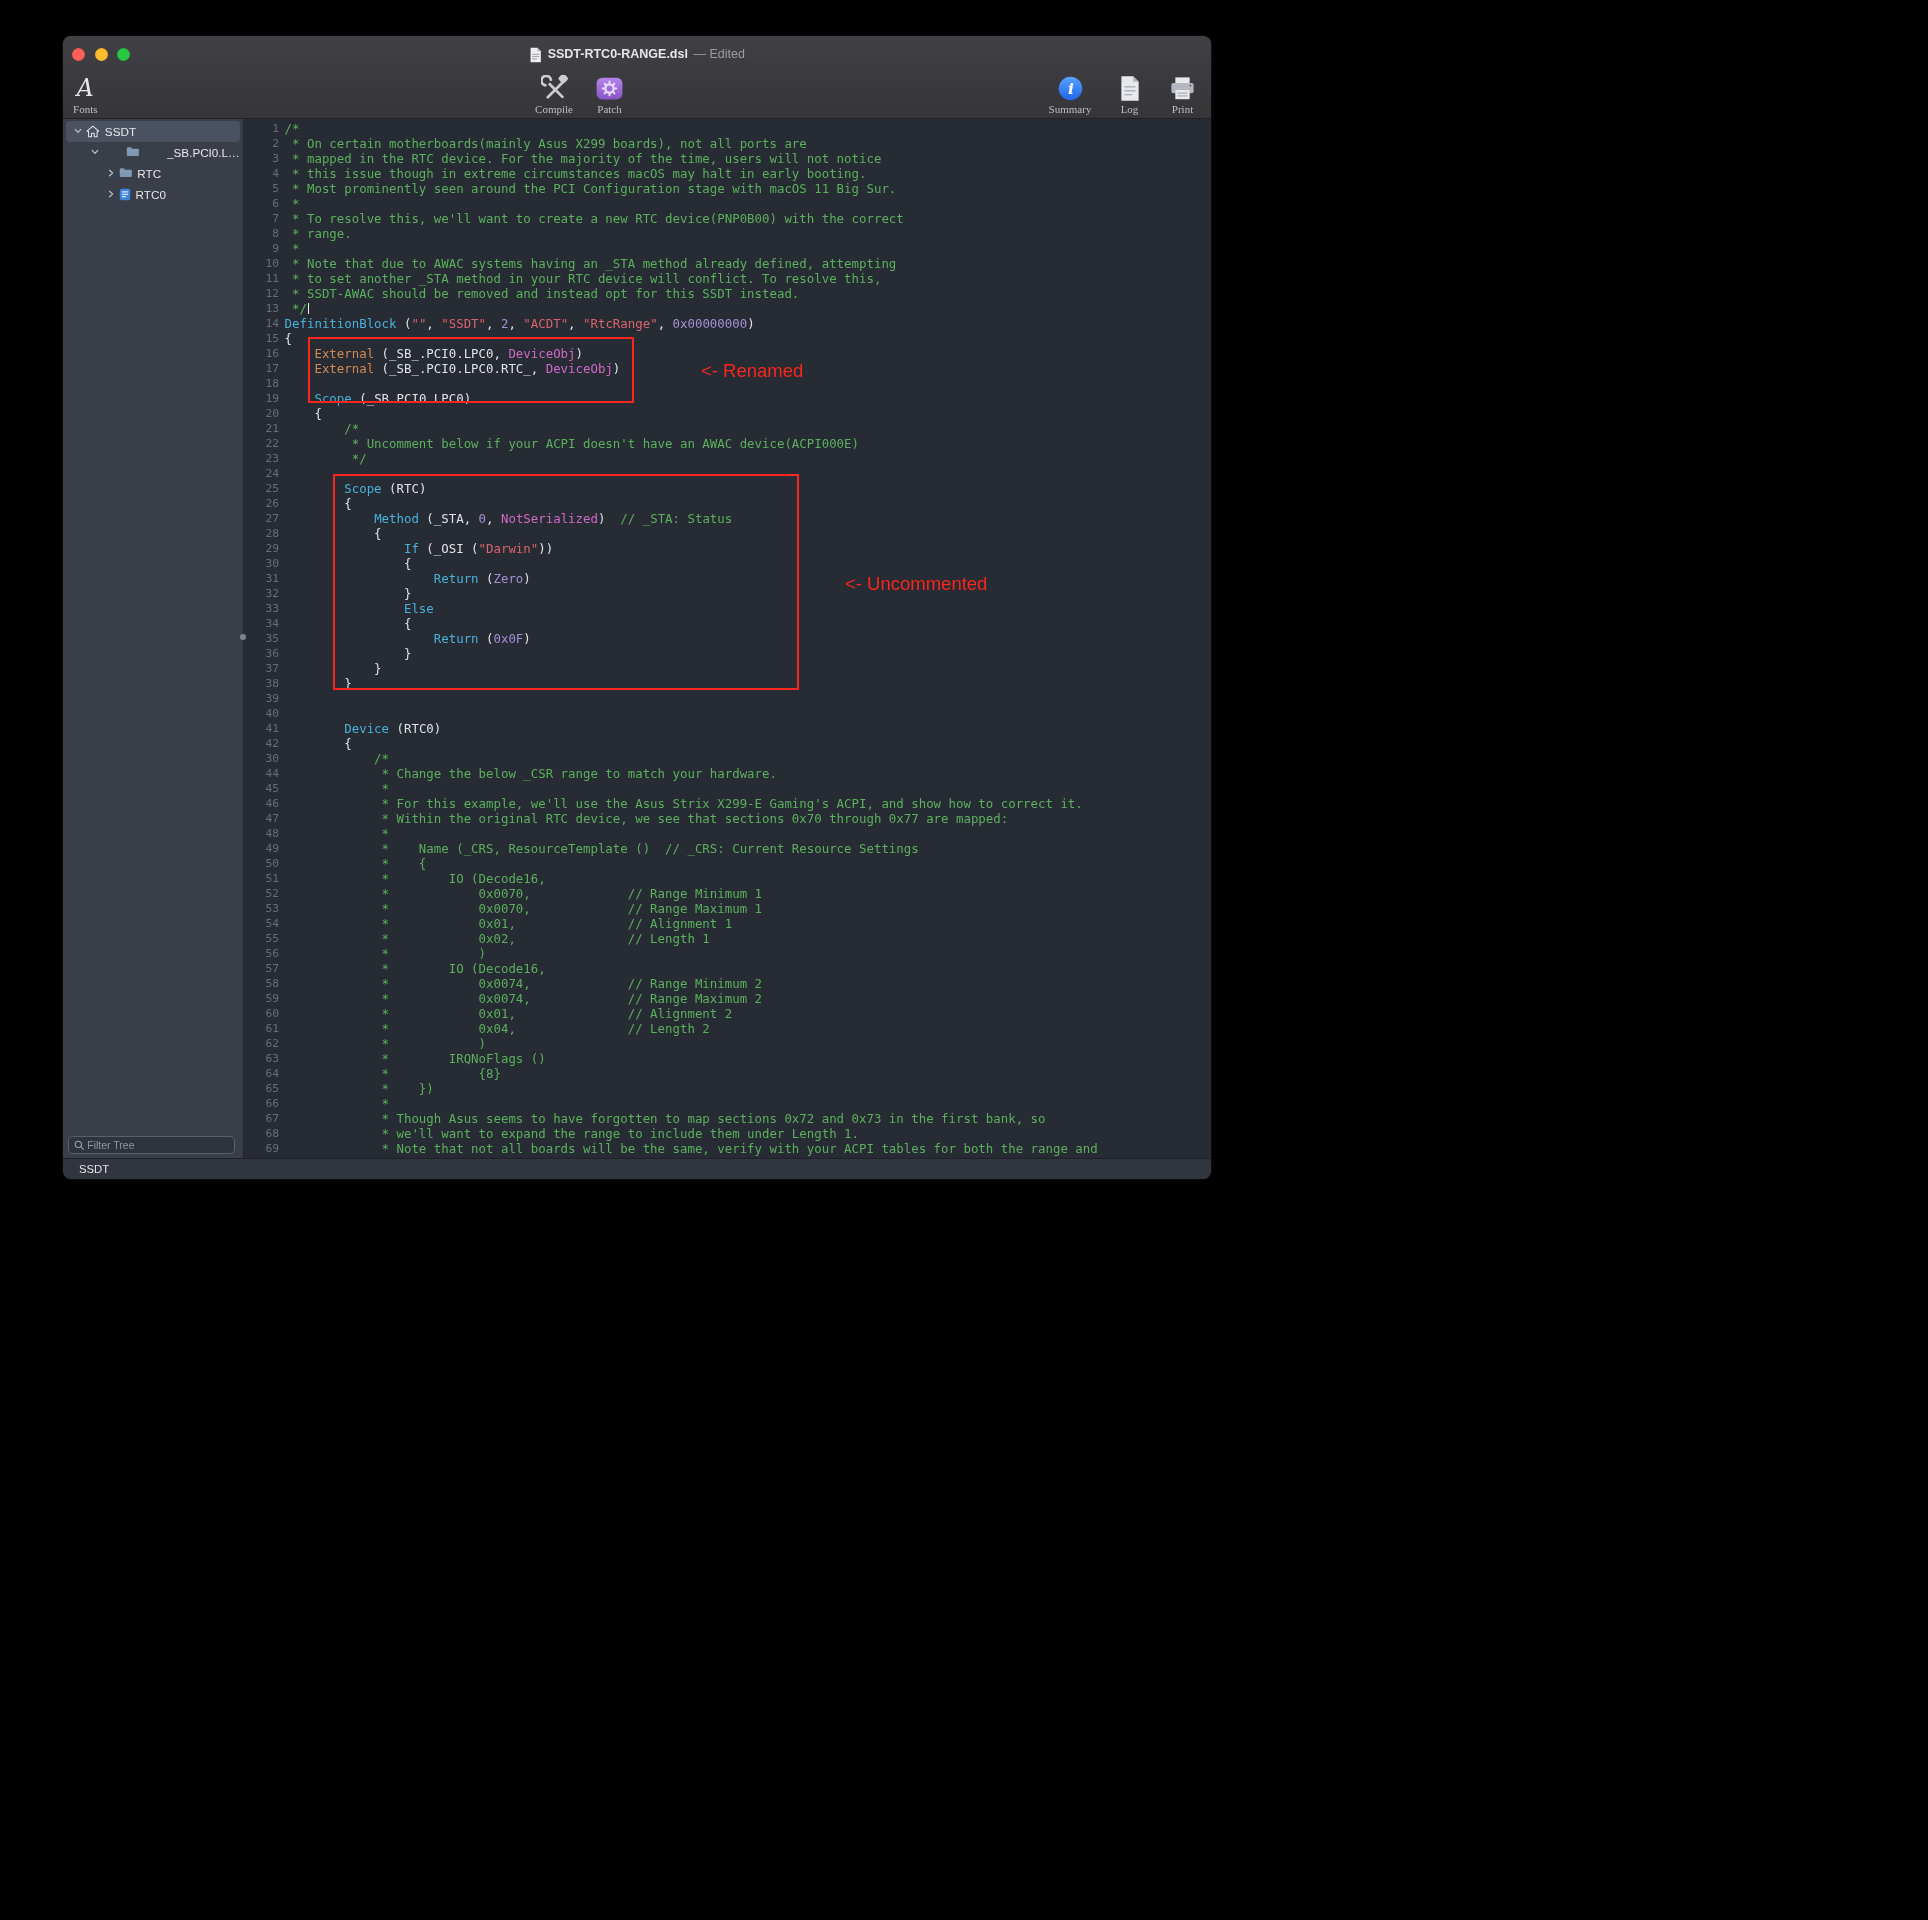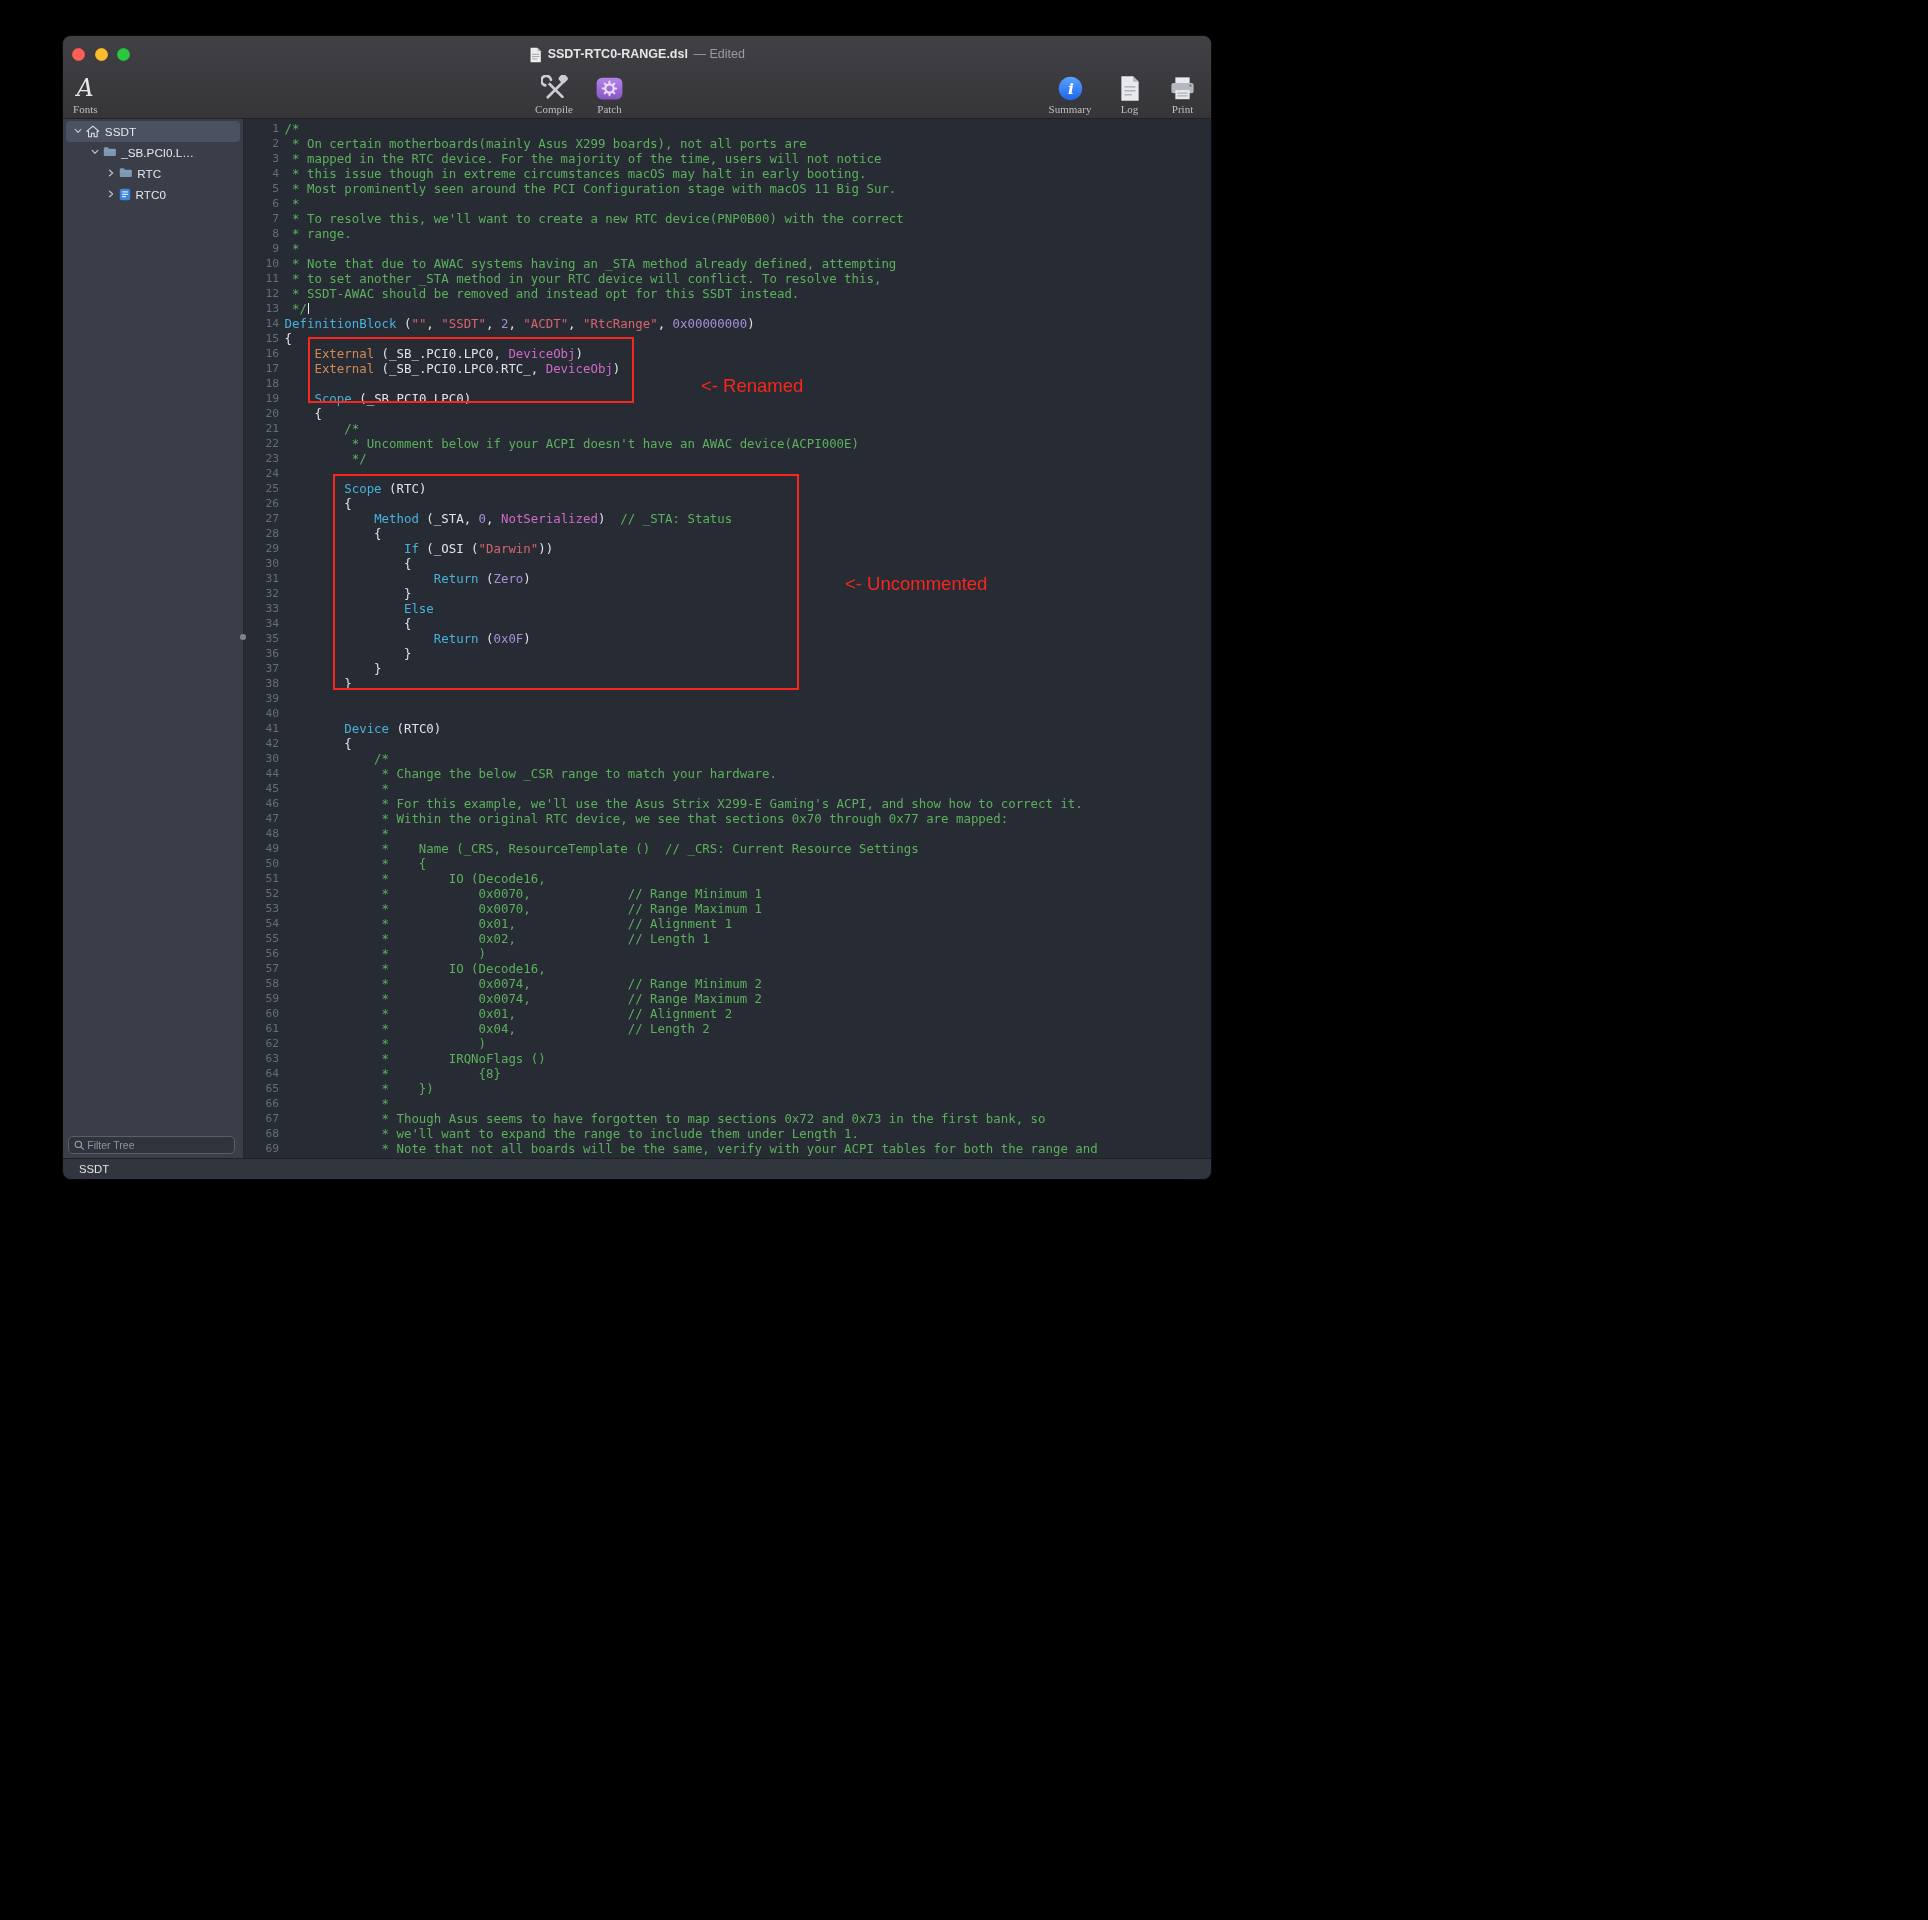--- a/index.html
+++ b/index.html
@@ -79,21 +79,21 @@
   .tn{ color:var(--number-purple); }
   .ty{ color:var(--type-magenta); }
   .tx{ color:var(--external-orange);margin-top:29px; }
   .tp{ color:var(--plain-text); }
   .caret{ display:inline-block; width:1.2px; height:11.3px; background:#edeff3;
     margin-left:0.8px; vertical-align:-1.6px; }
   .anno-box{ position:absolute; border:2.4px solid var(--annotation-red); pointer-events:none; }
   #box-renamed{ left:64px; top:218px; width:326px; height:66px; }
   #box-uncommented{ left:89px; top:355px; width:466px; height:216px; }
   .anno-label{ position:absolute; color:var(--annotation-red); font-size:18.5px; font-weight:500; }
-  #label-renamed{ left:457px; top:256px; }
+  #label-renamed{ left:457px; top:241px; }
   #label-uncommented{ left:601px; top:454px; }
   
   .statusbar{ height:21px; flex:none; background:#31353e; border-top:0.8px solid #1e2127;
     display:flex; align-items:center; padding-left:16px; font-size:11.3px; color:#e3e5e9; }
 </style>
 </head>
 <body>
 
 <div class="window">
 
@@ -225,21 +225,21 @@
                 <path d="M1.5 3 L5 6.8 L8.5 3" fill="none" stroke="#b8bdc7" stroke-width="1.6" stroke-linecap="round" stroke-linejoin="round"></path>
               </svg>
             </span>
             <span class="node-icon">
               <svg width="13.7" height="13" viewBox="0 0 17 16">
                 <path d="M8.5 1.2 L15.8 7.6 L13.8 7.6 L13.8 14.5 L10.2 14.5 L10.2 10.2 L6.8 10.2 L6.8 14.5 L3.2 14.5 L3.2 7.6 L1.2 7.6 Z" fill="none" stroke="#e2e5ea" stroke-width="1.3" stroke-linejoin="round"></path>
               </svg>
             </span>
             <span class="tree-label">SSDT</span>
           </div>
-          <div class="tree-row" style="padding-left: 22px;">
+          <div class="tree-row" style="padding-left: 22px; justify-content: space-between;">
             <span class="chev">
               <svg width="8" height="8" viewBox="0 0 10 10">
                 <path d="M1.5 3 L5 6.8 L8.5 3" fill="none" stroke="#b8bdc7" stroke-width="1.6" stroke-linecap="round" stroke-linejoin="round"></path>
               </svg>
             </span>
             <span class="node-icon">
               <svg width="13.7" height="11.3" viewBox="0 0 17 14">
                 <path d="M1 3.2 C1 2.2 1.7 1.5 2.7 1.5 L6.1 1.5 L7.6 3.4 L14.4 3.4 C15.3 3.4 16 4.1 16 5 L16 10.8 C16 11.8 15.3 12.5 14.4 12.5 L2.6 12.5 C1.7 12.5 1 11.8 1 10.8 Z" fill="#7e97b2"></path>
                 <path d="M1 5 H16 V5.9 H1 Z" fill="#8aa2bd"></path>
               </svg>

